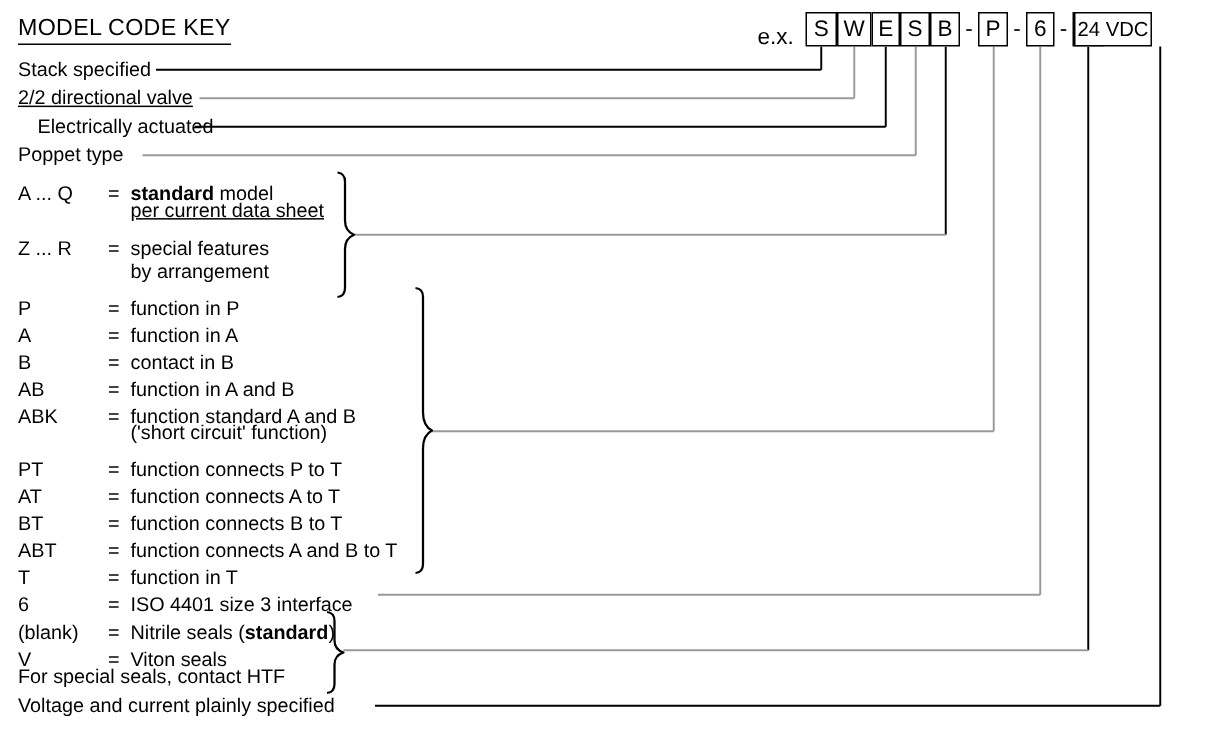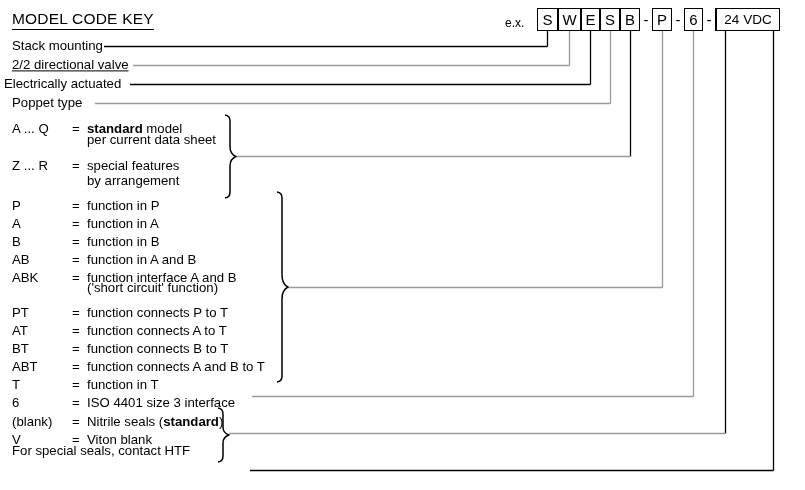--- a/index.html
+++ b/index.html
@@ -13,21 +13,21 @@
   }
   #wires{position:absolute;left:0;top:0;width:805px;height:490px;pointer-events:none;}
 
   
   .title{
     position:absolute;left:12px;top:10px;
     font-size:15.5px;letter-spacing:.2px;
     border-bottom:1.6px solid #000;
     padding-bottom:1px;
   }
-  .exlabel{position:absolute;left:505px;top:16px;font-size:12px;}
+  .exlabel{position:absolute;left:505px;top:16px;font-size:15px;}
 
   
   .codebox{
     position:absolute;top:8px;height:23px;
     border:1.4px solid #000;
     box-sizing:border-box;
     display:flex;align-items:center;justify-content:center;
     font-size:15px;line-height:1;
     background:#fff;
   }
@@ -116,35 +116,35 @@
     <div class="codebox" style="left:558px;width:23px;">W</div>
     <div class="codebox" style="left:581px;width:19px;">E</div>
     <div class="codebox" style="left:600px;width:20px;">S</div>
     <div class="codebox" style="left:620px;width:20px;">B</div>
     <div class="dash" style="left:640px;width:12px;">-</div>
     <div class="codebox" style="left:652px;width:20px;">P</div>
     <div class="dash" style="left:672px;width:12px;">-</div>
     <div class="codebox" style="left:684px;width:19px;">6</div>
     <div class="dash" style="left:703px;width:12px;">-</div>
     <div class="codebox" style="left:715px;width:21px;">_</div>
-    <div class="codebox" style="left:716px;width:64px;font-size:13.5px;">24 VDC</div>
-  </div>
-
-  <div class="plain" style="left:12px;top:46px;transform:translateY(-50%);">Stack mounting</div>
+    <div class="codebox" style="left:716px;width:52px;font-size:13.5px;">24 VDC</div>
+  </div>
+
+  <div class="plain" style="left:12px;top:46px;transform:translateY(-50%);">Stack specified</div>
   <div class="plain" style="left:12px;top:65px;transform:translateY(-50%);text-decoration:underline;">2/2 directional valve</div>
-  <div class="plain" style="left:4px;top:84px;transform:translateY(-50%);">Electrically actuated</div>
+  <div class="plain" style="left:25px;top:84px;transform:translateY(-50%);">Electrically actuated</div>
   <div class="plain" style="left:12px;top:103px;transform:translateY(-50%);">Poppet type</div>
 
   <div>
     <div class="row" style="left:12px;top:122px;transform:translateY(-50%);">
       <span class="code">A ... Q</span>
       <span class="eq">=</span>
       <span class="desc"><b>standard</b> model</span>
     </div>
-    <div class="indent" style="left:87px;top:140px;transform:translateY(-50%);">per current data sheet</div>
+    <div class="indent" style="left:87px;top:140px;transform:translateY(-50%);text-decoration:underline;">per current data sheet</div>
 
     <div class="row" style="left:12px;top:159px;transform:translateY(-50%);">
       <span class="code">Z ... R</span>
       <span class="eq">=</span>
       <span class="desc">special features</span>
     </div>
     <div class="indent" style="left:87px;top:181px;transform:translateY(-50%);">by arrangement</div>
   </div>
 
   <div>
@@ -154,31 +154,31 @@
       <span class="desc">function in P</span>
     </div>
     <div class="row" style="left:12px;top:217px;transform:translateY(-50%);">
       <span class="code">A</span>
       <span class="eq">=</span>
       <span class="desc">function in A</span>
     </div>
     <div class="row" style="left:12px;top:235px;transform:translateY(-50%);">
       <span class="code">B</span>
       <span class="eq">=</span>
-      <span class="desc">function in B</span>
+      <span class="desc">contact in B</span>
     </div>
     <div class="row" style="left:12px;top:253px;transform:translateY(-50%);">
       <span class="code">AB</span>
       <span class="eq">=</span>
       <span class="desc">function in A and B</span>
     </div>
     <div class="row" style="left:12px;top:271px;transform:translateY(-50%);">
       <span class="code">ABK</span>
       <span class="eq">=</span>
-      <span class="desc">function interface A and B</span>
+      <span class="desc">function standard A and B</span>
     </div>
     <div class="indent" style="left:87px;top:288px;transform:translateY(-50%);">('short circuit' function)</div>
     <div class="row" style="left:12px;top:306px;transform:translateY(-50%);">
       <span class="code">PT</span>
       <span class="eq">=</span>
       <span class="desc">function connects P  to  T</span>
     </div>
     <div class="row" style="left:12px;top:324px;transform:translateY(-50%);">
       <span class="code">AT</span>
       <span class="eq">=</span>
@@ -209,19 +209,20 @@
 
   <div>
     <div class="row" style="left:12px;top:415px;transform:translateY(-50%);">
       <span class="code">(blank)</span>
       <span class="eq">=</span>
       <span class="desc">Nitrile seals (<b>standard</b>)</span>
     </div>
     <div class="row" style="left:12px;top:433px;transform:translateY(-50%);">
       <span class="code">V</span>
       <span class="eq">=</span>
-      <span class="desc">Viton blank</span>
+      <span class="desc">Viton seals</span>
     </div>
     <div class="plain" style="left:12px;top:451px;transform:translateY(-50%);">For special seals, contact HTF</div>
   </div>
 
+  <div class="plain" style="left:12px;top:470px;transform:translateY(-50%);">Voltage and current plainly specified</div>
 
 </div>
 
 </body></html>

